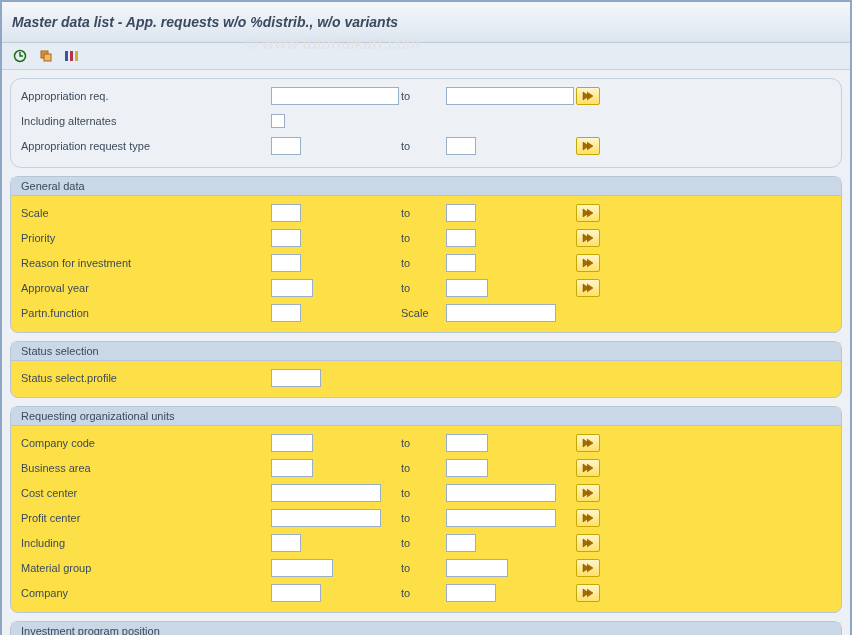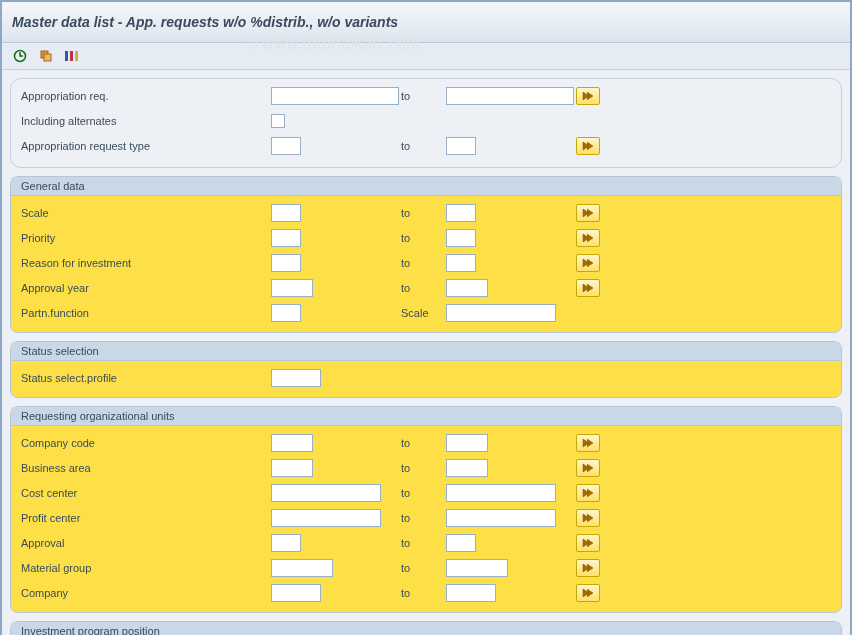--- a/index.html
+++ b/index.html
@@ -273,21 +273,21 @@
             </div>
           <div class="col-btn">
               <div class="arrow-btn">
                 <svg viewBox="0 0 12 10">
                   <path d="M1 1 L7 5 L1 9 Z M5 1 L11 5 L5 9" fill="#a76c00" stroke="#7a5000" stroke-width="0.5"></path>
                 </svg>
               </div>
             </div>
         </div>
         <div class="row">
-          <div class="label">Approval</div>
+          <div class="label">Including</div>
           <div class="col-from">
               <input type="text" class="w30" style="">
             </div>
           <div class="col-to-label">to</div>
           <div class="col-to">
               <input type="text" class="w30" style="">
             </div>
           <div class="col-btn">
               <div class="arrow-btn">
                 <svg viewBox="0 0 12 10">

